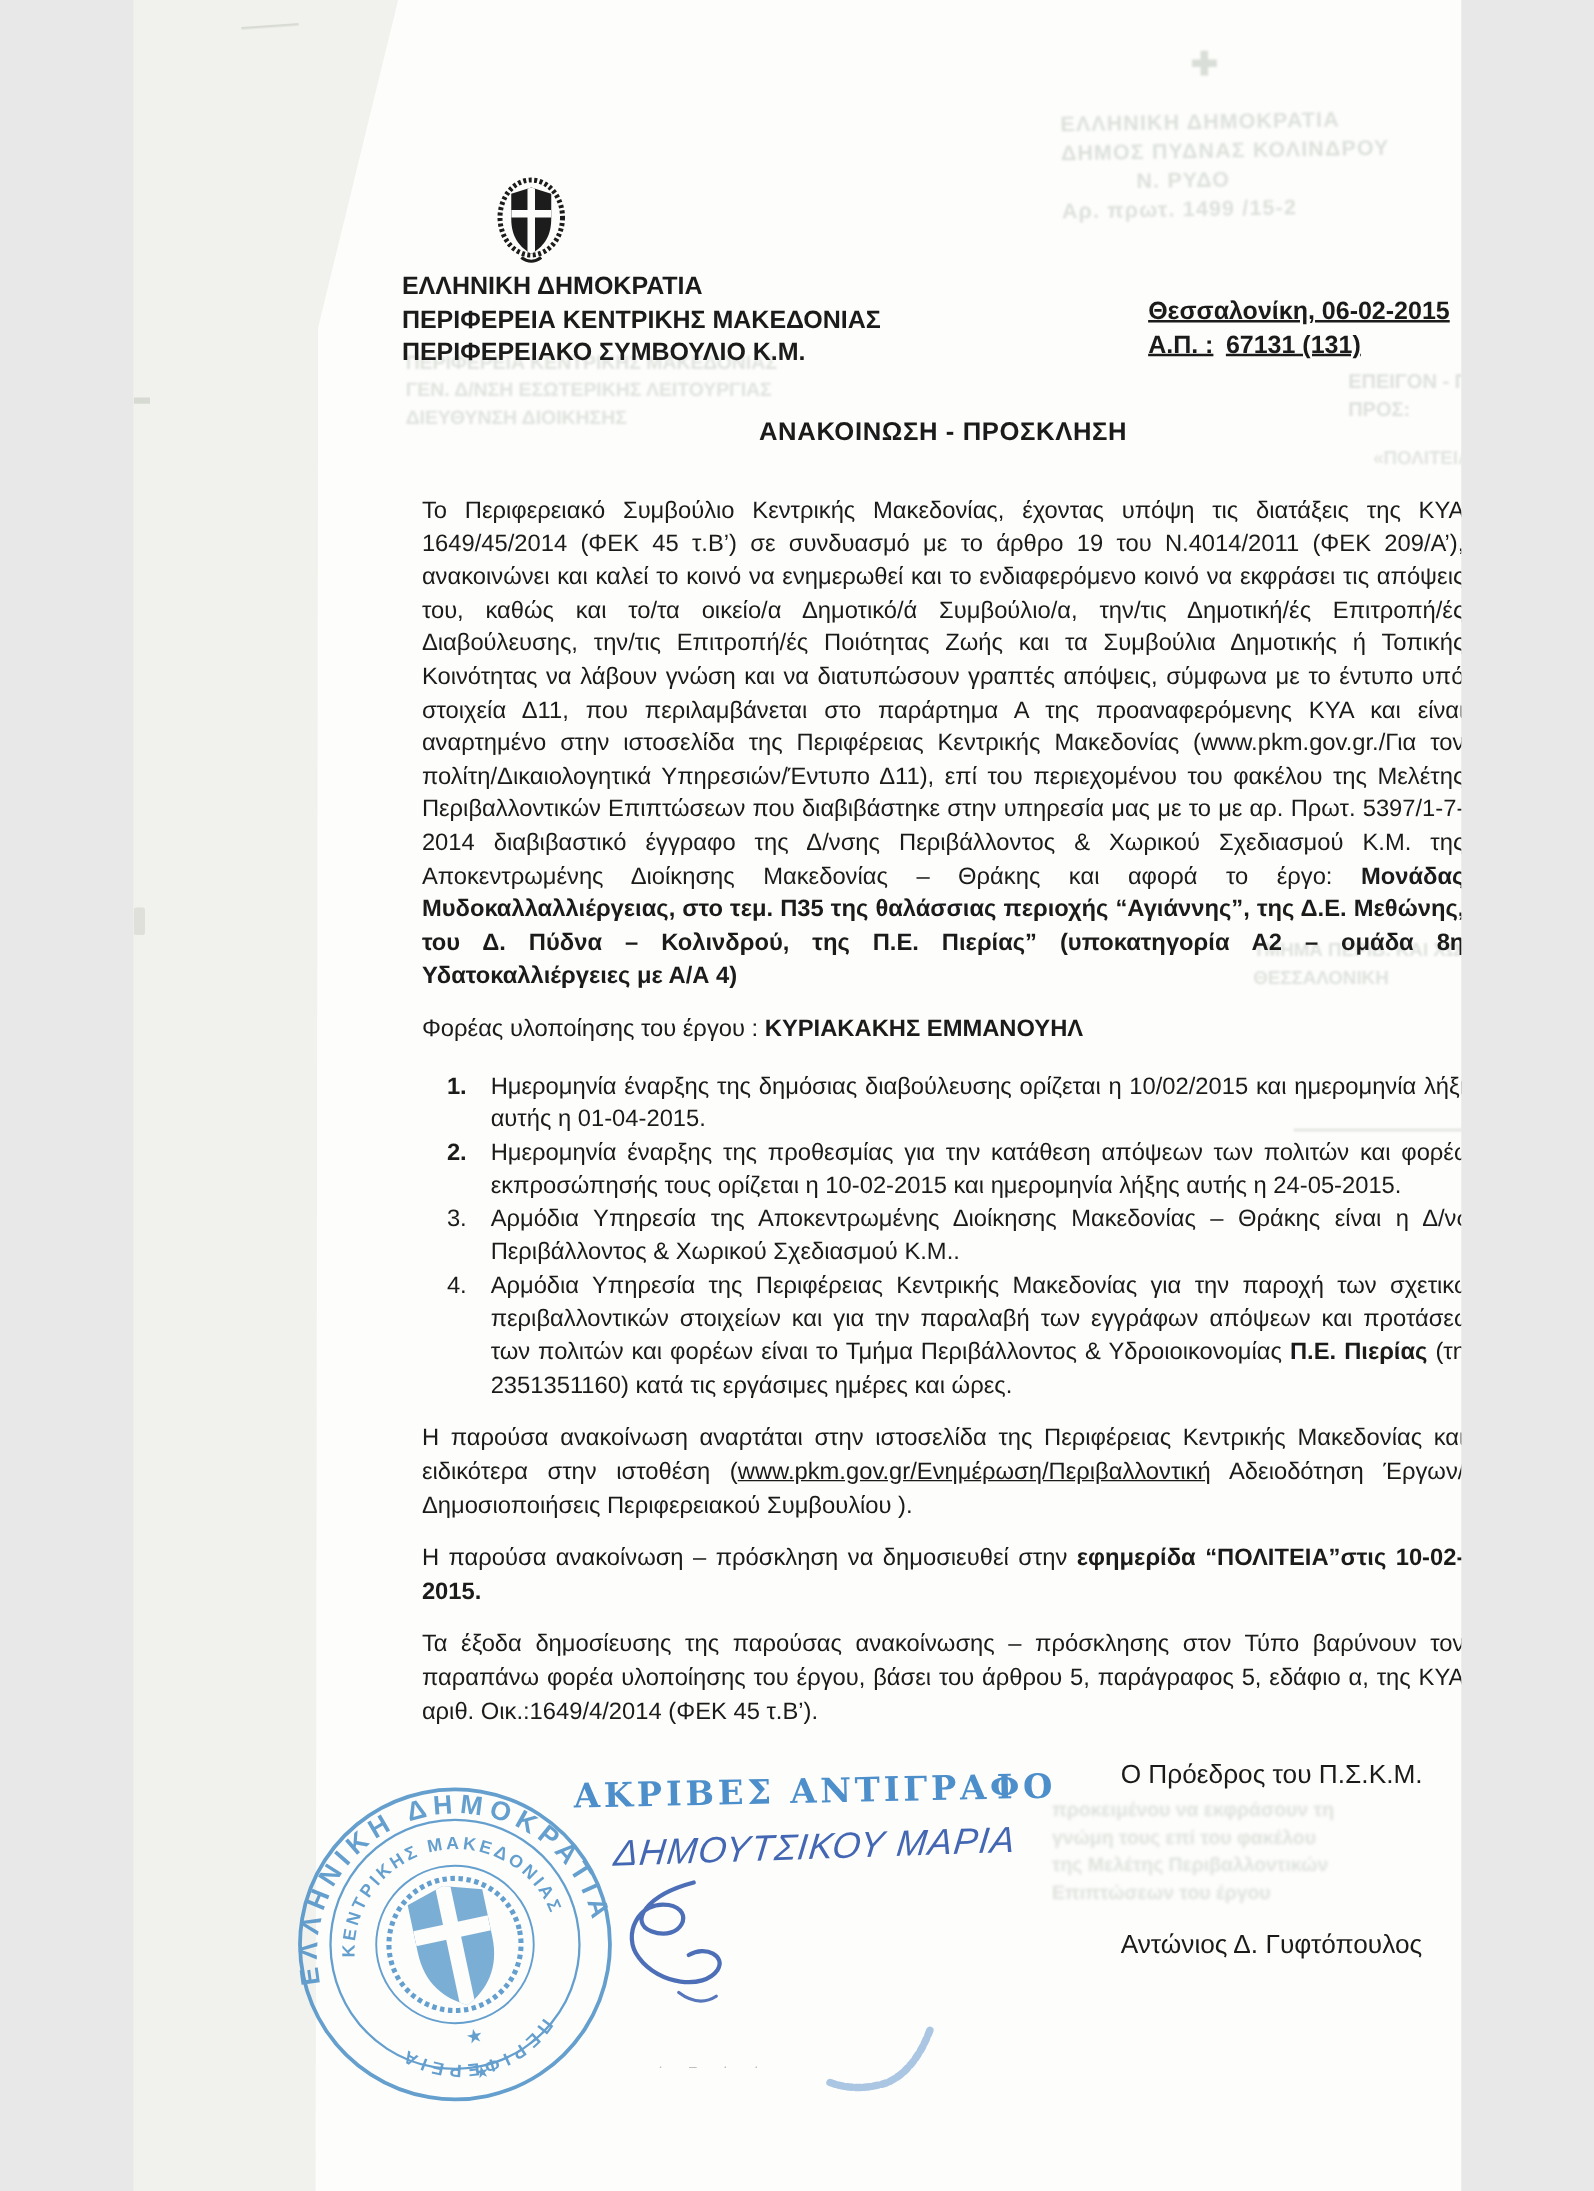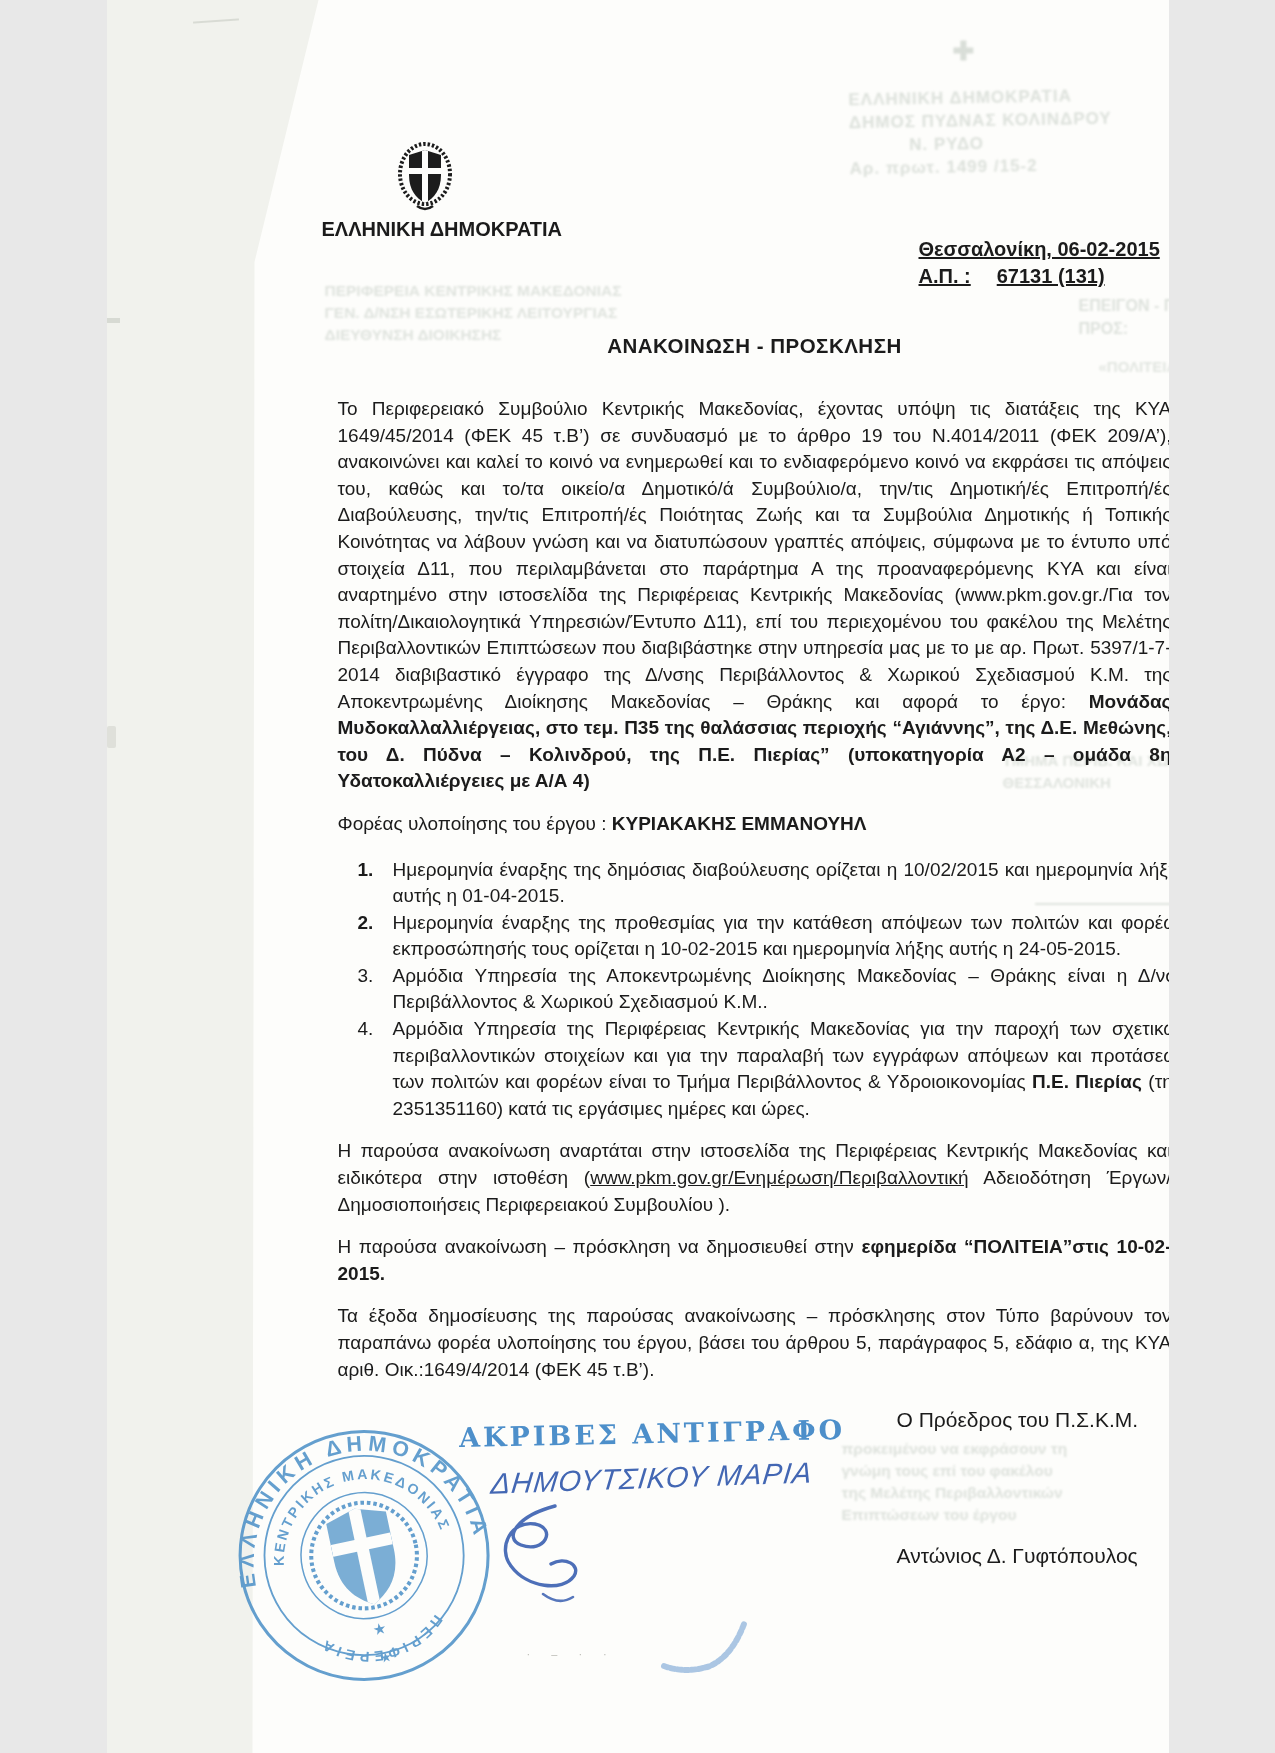--- a/index.html
+++ b/index.html
@@ -28,21 +28,21 @@
   .g-tmima{left:896px; top:750px; font-size:15px; line-height:22px; opacity:.38;}
   .g-underline{position:absolute; left:928px; top:903px; width:160px; border-bottom:2px solid #b4beb3; opacity:.4; filter:blur(1px);}
   .g-bottom{left:735px; top:1438px; font-size:15.5px; line-height:22px; opacity:.4; filter:blur(1.2px);}
 
   
   .emblem{position:absolute; left:286px; top:136px;}
 
   
   .org{position:absolute; left:215px; top:216px; font-weight:bold; font-size:20px; line-height:26.5px; white-space:nowrap;}
   .hdr-right{position:absolute; left:812px; top:236px; font-weight:bold; font-size:20px; line-height:27px; white-space:nowrap;text-decoration:underline;}
-  .hdr-right .num{margin-left:26px;}
+  .hdr-right .num{margin-left:10px;}
 
   
   .doc-title{position:absolute; left:215px; top:334px; width:866px; text-align:center; font-weight:bold; font-size:20.5px; letter-spacing:.5px;}
   .body-flow{position:absolute; left:215px; top:380px; width:866px; font-size:19px; line-height:26.6px; text-align:justify;}
   .body-flow p{margin:16px;}
   .b{font-weight:bold;}
   .u{text-decoration:underline;}
   .list{margin:19px 0 0 0; padding:0;}
   .li{display:flex; margin:0;}
   .li .lnum{flex:0 0 35px; margin-left:36px;}
@@ -123,20 +123,22 @@
       <g clip-path="url(#shieldClip)">
         <rect x="29" y="12" width="6" height="58" fill="#fdfdfb"></rect>
         <rect x="14" y="32" width="36" height="6" fill="#fdfdfb"></rect>
       </g>
       <path d="M24,70 q8,6 16,0" fill="none" stroke="#1c1c1c" stroke-width="2.5"></path>
     </svg>
   </div>
 
   <div class="org">
     <div>ΕΛΛΗΝΙΚΗ ΔΗΜΟΚΡΑΤΙΑ</div>
+    <div>ΠΕΡΙΦΕΡΕΙΑ ΚΕΝΤΡΙΚΗΣ ΜΑΚΕΔΟΝΙΑΣ</div>
+    <div>ΠΕΡΙΦΕΡΕΙΑΚΟ ΣΥΜΒΟΥΛΙΟ Κ.Μ.</div>
   </div>
   <div class="hdr-right">
     <div>Θεσσαλονίκη, 06-02-2015</div>
     <div>
       <span>Α.Π. :</span><span class="num">67131 (131)</span>
     </div>
   </div>
 
   <div class="doc-title">ΑΝΑΚΟΙΝΩΣΗ - ΠΡΟΣΚΛΗΣΗ</div>
 

